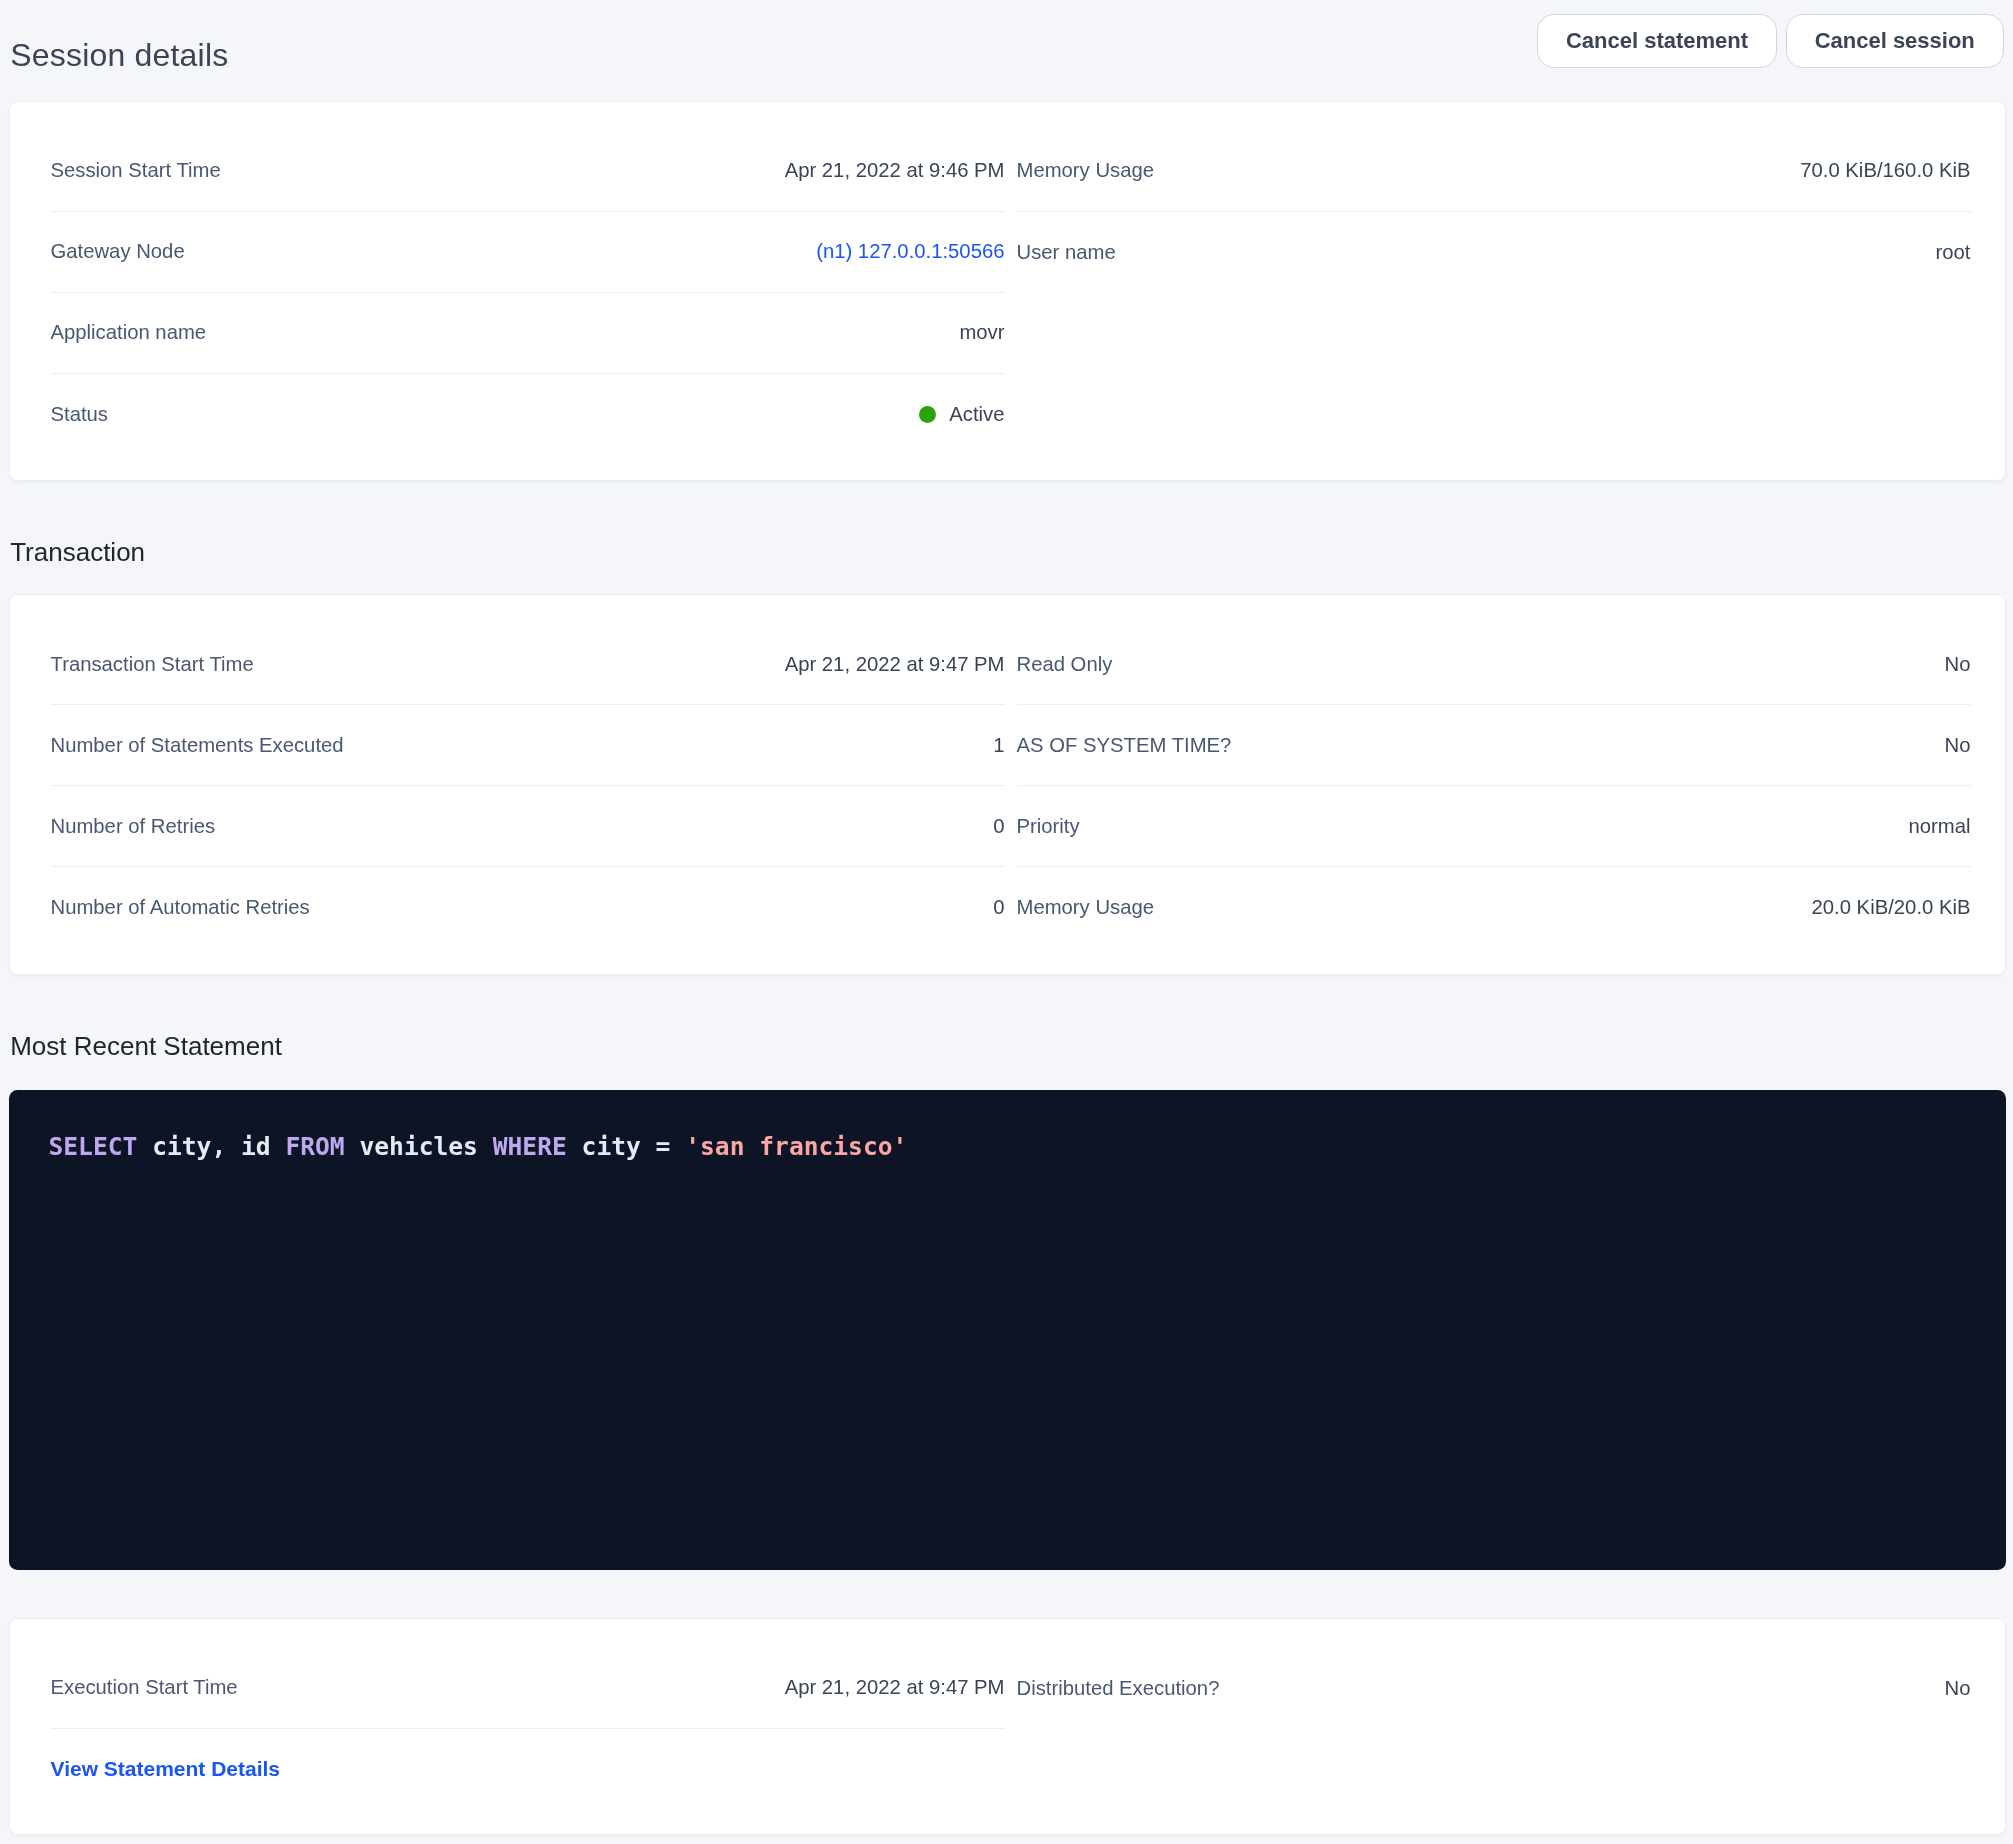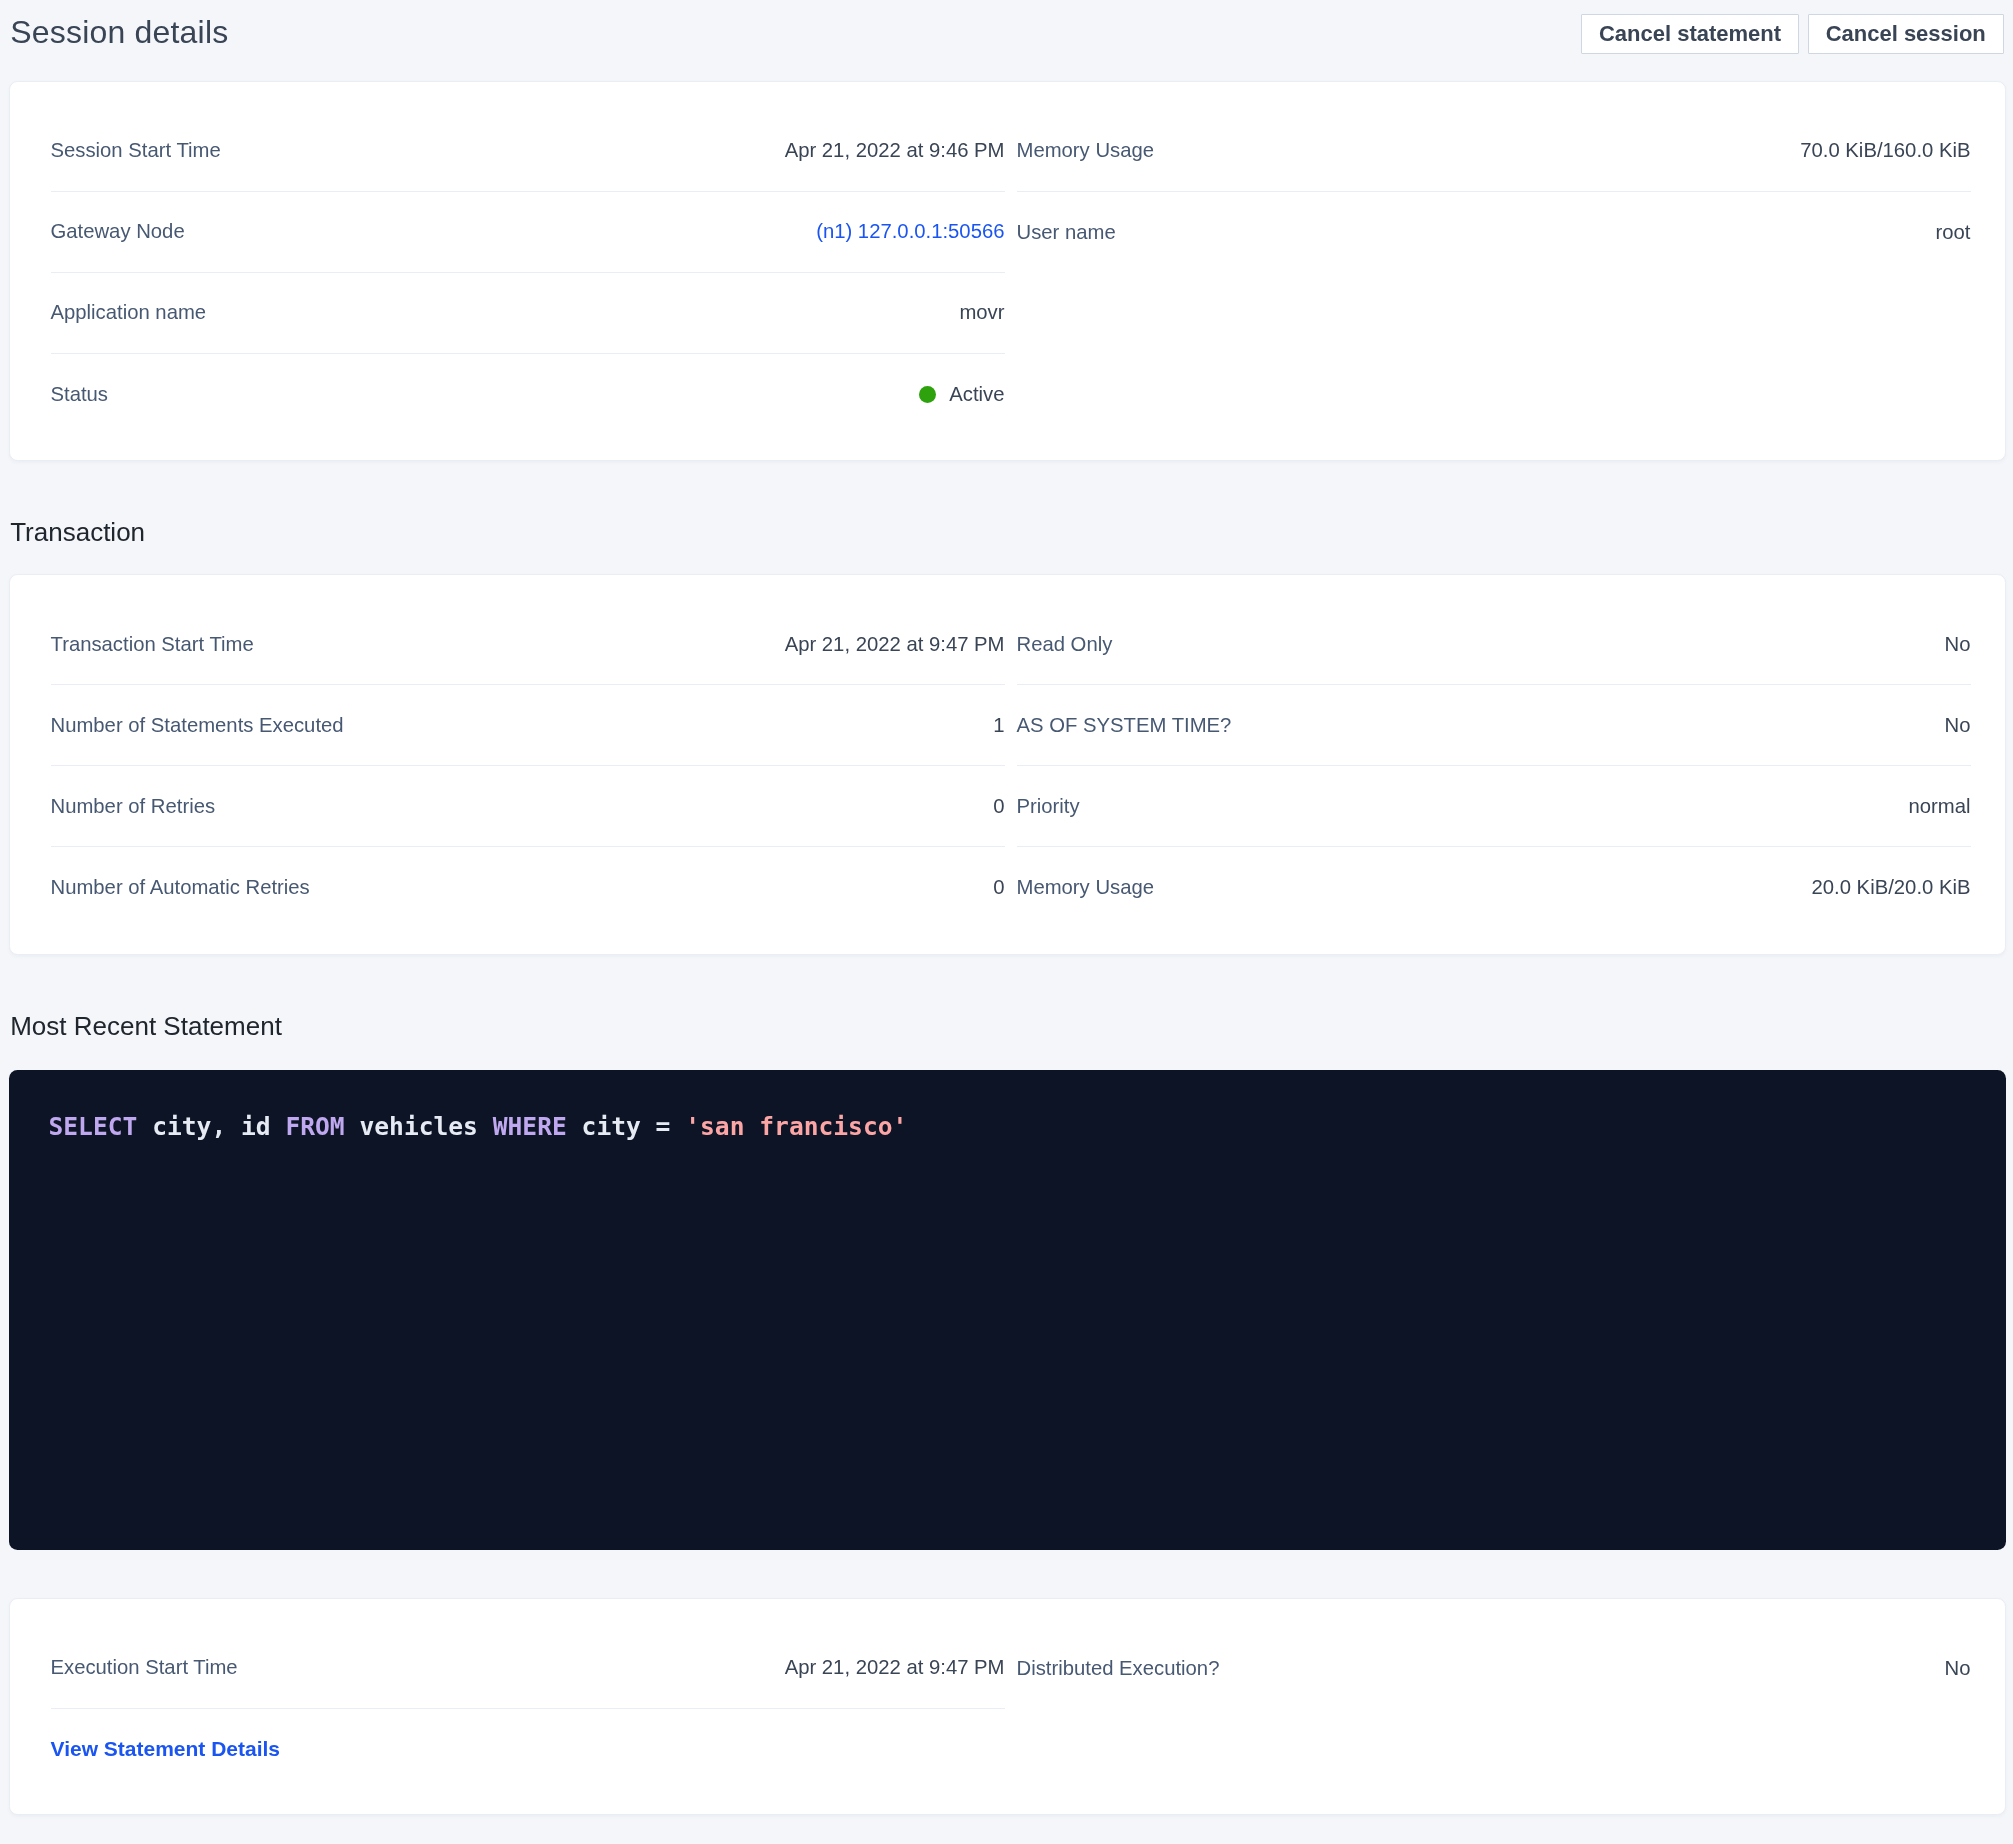--- a/index.html
+++ b/index.html
@@ -16,32 +16,33 @@
     display: flex;
     justify-content: space-between;
     align-items: flex-start;
     padding: 0 1.7px;
   }
   .page-title {
     font-size: 32px;
     font-weight: 500;
     color: #394455;
     letter-spacing: 0.2px;
+    margin-top: 23px;
   }
   .header-buttons { display: flex; gap: 8.5px; }
   .btn {
     background: #ffffff;
     border: 1.7px solid #d0d7e4;
-    border-radius: 1px;
+    border-radius: 17px;
     color: #394455;
     font-family: "Liberation Sans", sans-serif;
     font-size: 22px;
     font-weight: 700;
-    height: 40px;
-    padding: 0 17px;
+    height: 54px;
+    padding: 0 28px;
     cursor: pointer;
   }
 
   
   .card {
     background: #ffffff;
     border: 0.8px solid #e9edf4;
     border-radius: 8.5px;
     box-shadow: 0 1.7px 3.4px rgba(57, 68, 85, 0.04);
     padding: 29px 34px 25.4px 41px;

